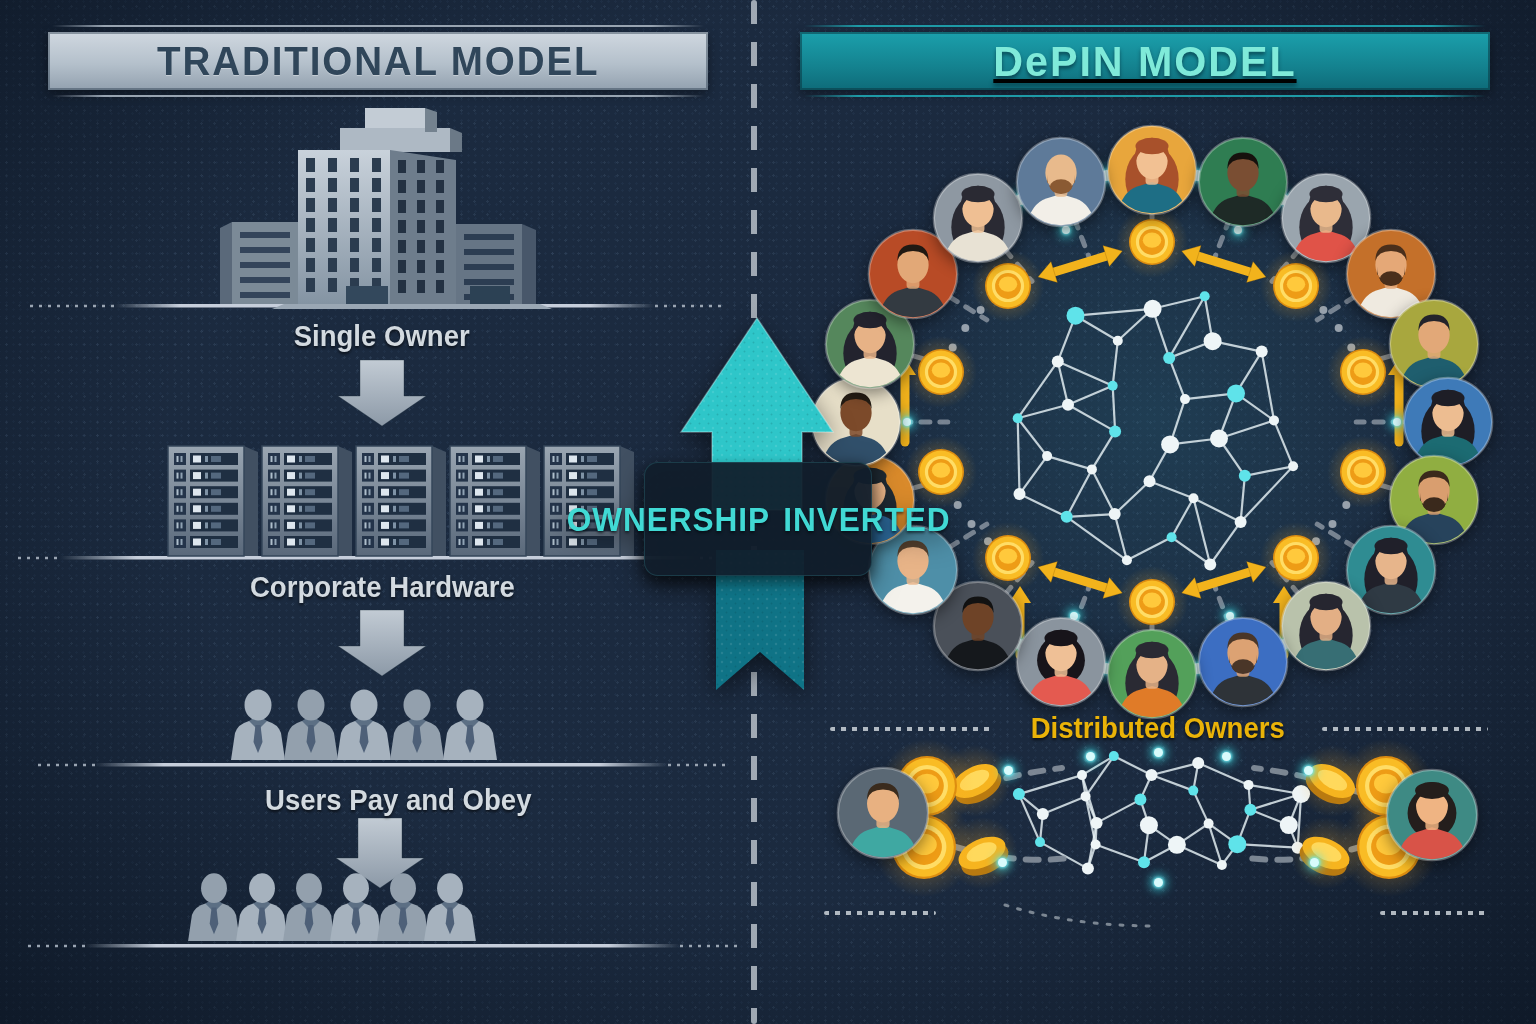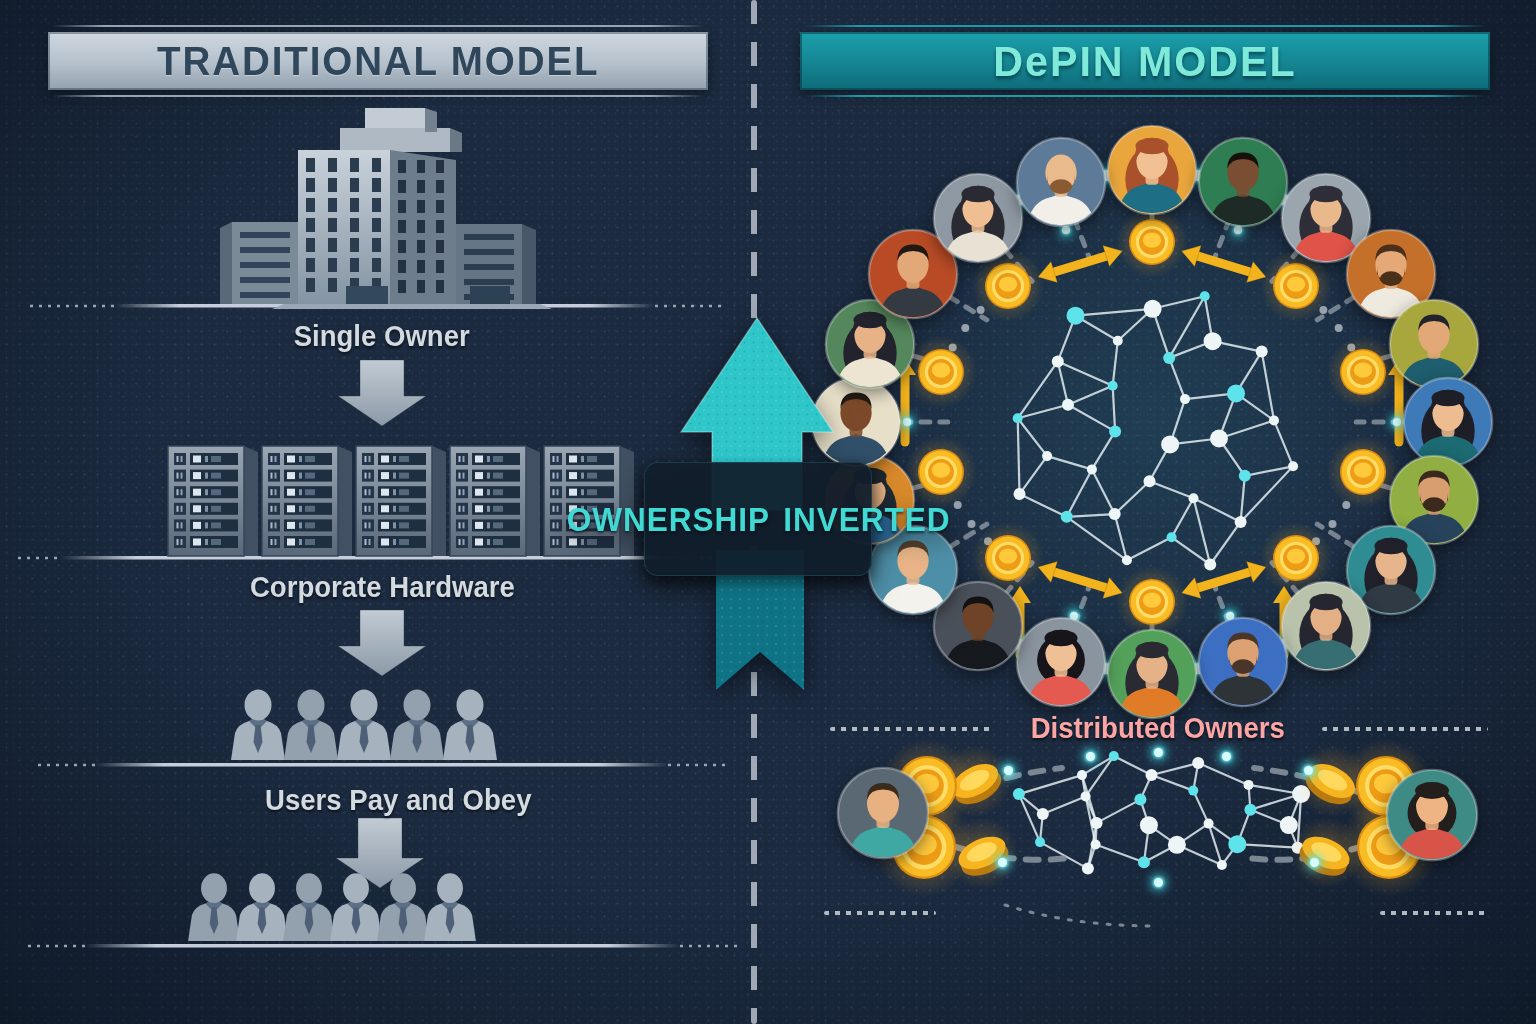--- a/index.html
+++ b/index.html
@@ -26,28 +26,28 @@
   .banner:before{top:-7px;}
   .banner:after{bottom:-7px;}
   .banner-left{left:48px;width:660px;
     background:linear-gradient(180deg,#d0d8e0 0%,#b4c0cb 55%,#93a1af 100%);
     box-shadow:inset 0 0 0 2px rgba(45,62,80,.45),0 4px 10px rgba(0,0,0,.4);}
   .banner-left:before,.banner-left:after{background:linear-gradient(90deg,transparent,#98a4b1 8%,#98a4b1 92%,transparent);}
   .banner-left span{color:#30465a;font-size:41px;font-weight:700;letter-spacing:2px;
     transform:scaleX(.94);display:inline-block;text-shadow:0 1px 0 rgba(255,255,255,.35);}
   .banner-right{left:800px;width:690px;
     background:linear-gradient(180deg,#1ba0ac 0%,#14828f 60%,#0e6b79 100%);
-    box-shadow:inset 0 0 0 2px rgba(8,50,60,.5),0 4px 10px rgba(0,0,0,.4);}
+    box-shadow:inset 0 0 0 2px rgba(8,50,60,.5),0 4px 10px rgba(0,0,0,.4);text-decoration:underline;}
   .banner-right:before,.banner-right:after{background:linear-gradient(90deg,transparent,#1e9aa6 8%,#1e9aa6 92%,transparent);}
   .banner-right span{color:#7fead9;font-size:43px;font-weight:700;letter-spacing:2px;
     transform:scaleX(.96);display:inline-block;text-shadow:0 3px 4px rgba(0,30,40,.55);}
   .flabel{position:absolute;z-index:5;text-align:center;font-weight:700;white-space:nowrap;}
   .flabel span{display:inline-block;transform:scaleX(.95);}
   .flabel.grey{color:#d3dae0;font-size:29px;text-shadow:0 2px 3px rgba(0,0,0,.6);}
-  .flabel.white{color:#fca5a5;font-size:29px;text-shadow:0 2px 3px rgba(0,0,0,.65);}
+  .flabel.white{color:#eab308;font-size:29px;text-shadow:0 2px 3px rgba(0,0,0,.65);}
   .dotrule{position:absolute;height:4px;z-index:5;border-radius:2px;
     background:repeating-linear-gradient(90deg,#ccd3d9 0 5px, transparent 5px 11px);opacity:.85;}
   .center-arrow{position:absolute;left:630px;top:300px;width:260px;height:420px;z-index:6;
     filter:drop-shadow(0 8px 12px rgba(0,0,0,.5));}
   .arrow-panel{position:absolute;left:14px;top:162px;width:226px;height:112px;z-index:7;
     background:rgba(17,30,44,.94);border-radius:14px;border:1px solid rgba(70,200,205,.18);
     display:flex;align-items:center;justify-content:center;
     box-shadow:0 6px 14px rgba(0,0,0,.5);}
   .arrow-panel span{color:#41d9d4;font-size:34px;font-weight:700;line-height:1.18;
     letter-spacing:1px;display:inline-block;transform:scaleX(.93);

